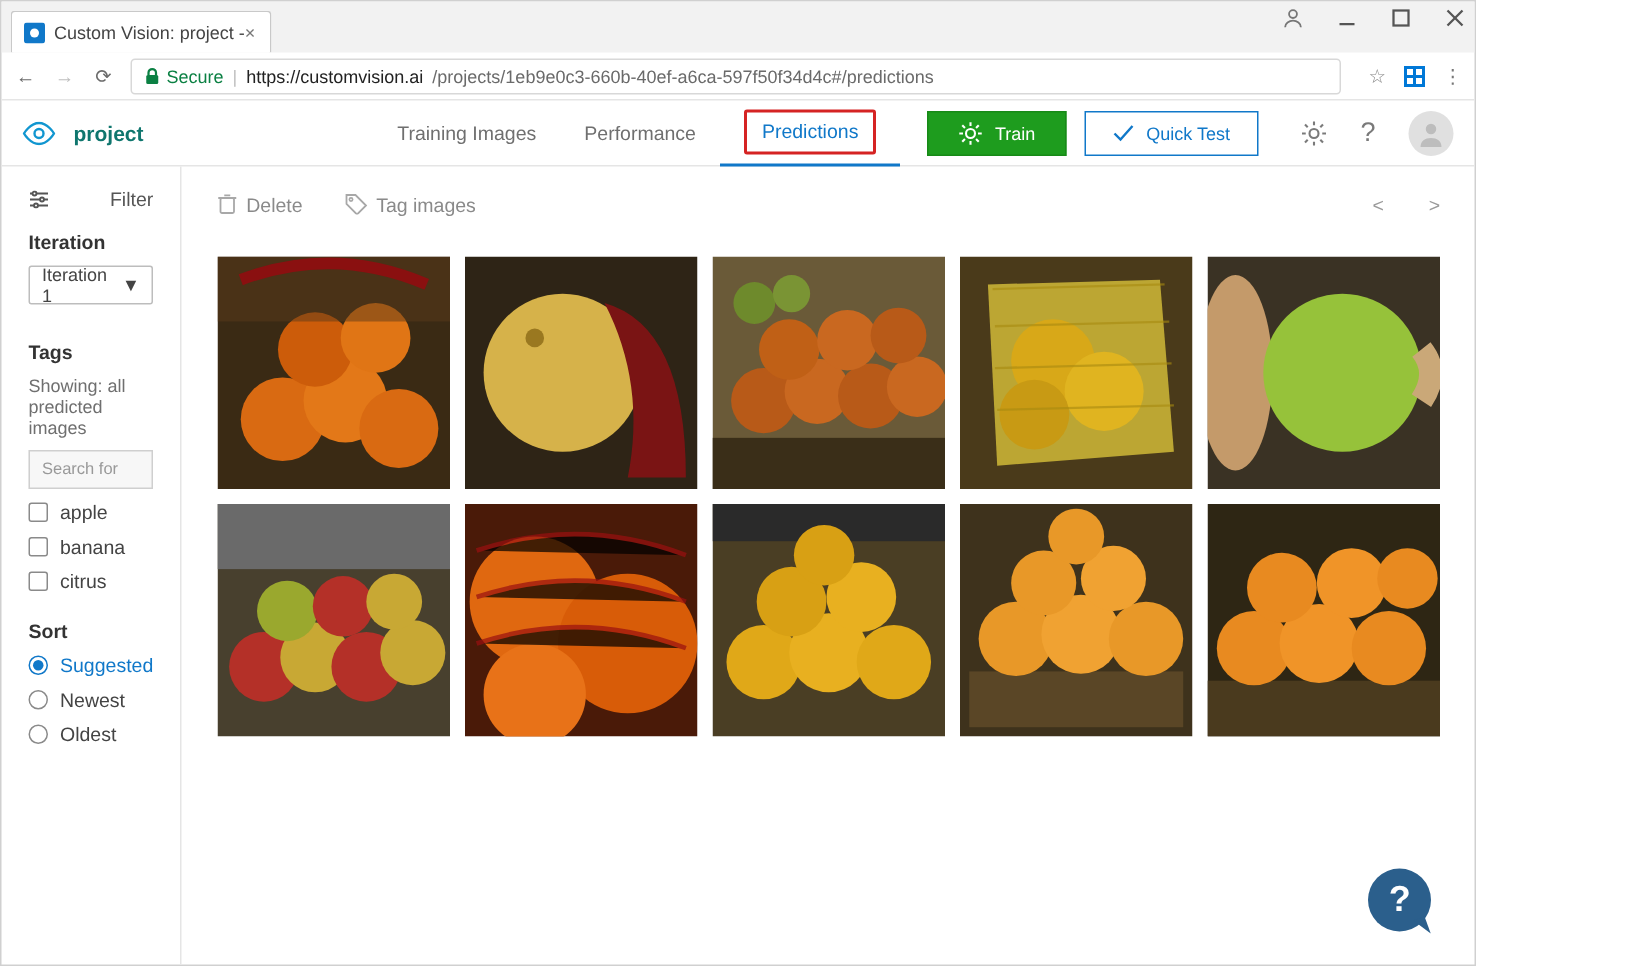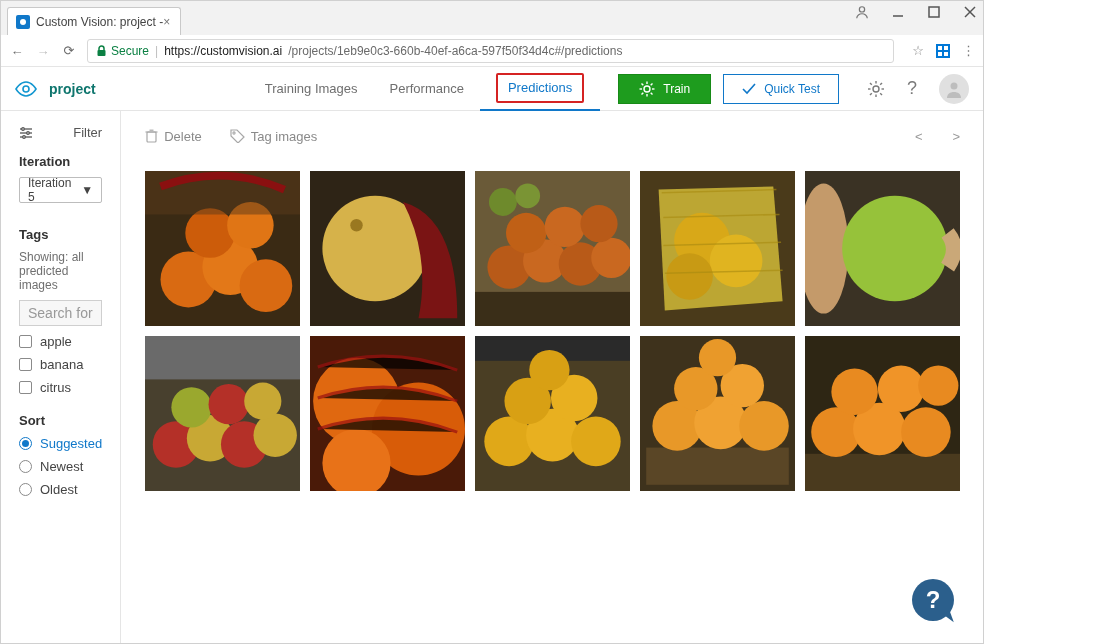--- a/index.html
+++ b/index.html
@@ -30,21 +30,21 @@
   .btn-quick{background:#fff;border:1px solid #1078c9;color:#1078c9;height:30px;padding:0 18px;margin-left:12px;display:flex;align-items:center;gap:8px;font-size:12px;}
   .hdr-icons{display:flex;align-items:center;gap:22px;margin-left:28px;color:#7a7a7a;}
   .avatar{width:30px;height:30px;border-radius:50%;background:#e0e0e0;display:flex;align-items:center;justify-content:center;color:#9a9a9a;}
   
   .body{display:flex;height:calc(644px - 34px - 32px - 44px);}
   .sidebar{width:215px;border-right:1px solid #e5e5e5;padding:14px 18px;color:#444;}
   .filter-row{display:flex;align-items:center;gap:6px;color:#555;margin-bottom:14px;justify-content:space-between;}
   .sec-title{font-weight:600;color:#333;margin:12px 0 8px;}
   .select{border:1px solid #bdbdbd;border-radius:2px;height:26px;display:flex;align-items:center;padding:0 8px;justify-content:space-between;color:#444;font-size:12px;}
   .subtext{color:#6f6f6f;font-size:12px;margin:4px 0 8px;}
-  .searchbox{border:1px solid #cfcfcf;background:#f7f7f7;height:26px;padding:0 8px;display:flex;align-items:center;color:#999;font-size:14px;}
+  .searchbox{border:1px solid #cfcfcf;background:#f7f7f7;height:26px;padding:0 8px;display:flex;align-items:center;color:#999;font-size:11px;}
   .chk-row{display:flex;align-items:center;gap:8px;margin:8px 0;font-size:13px;color:#444;}
   .chk{width:13px;height:13px;border:1px solid #8a8a8a;border-radius:2px;}
   .radio-row{display:flex;align-items:center;gap:8px;margin:8px 0;font-size:13px;}
   .radio{width:13px;height:13px;border:1px solid #1078c9;border-radius:50%;display:flex;align-items:center;justify-content:center;}
   .radio.sel::after{content:"";width:7px;height:7px;background:#1078c9;border-radius:50%;}
   .radio:not(.sel){border-color:#8a8a8a;}
   .main{flex:1;padding:10px 24px;position:relative;}
   .toolbar{display:flex;align-items:center;gap:28px;color:#8a8a8a;font-size:13px;height:30px;}
   .toolbar .spacer{flex:1;}
   .pager{display:flex;gap:30px;color:#9a9a9a;}
@@ -209,21 +209,21 @@
                 <circle cx="9" cy="6" r="1.3" fill="#fff"></circle>
                 <circle cx="5" cy="10" r="1.3" fill="#fff"></circle>
               </g>
             </svg>
           </span>
         <span>Filter</span>
       </div>
 
       <div class="sec-title">Iteration</div>
       <div class="select">
-        <span>Iteration 5</span>
+        <span>Iteration 1</span>
         <span>▼</span>
       </div>
 
       <div class="sec-title" style="margin-top:24px">Tags</div>
       <div class="subtext">Showing: all predicted images</div>
       <div class="searchbox">
         <span>Search for</span>
       </div>
       <div class="chk-row">
           <span class="chk"></span>

